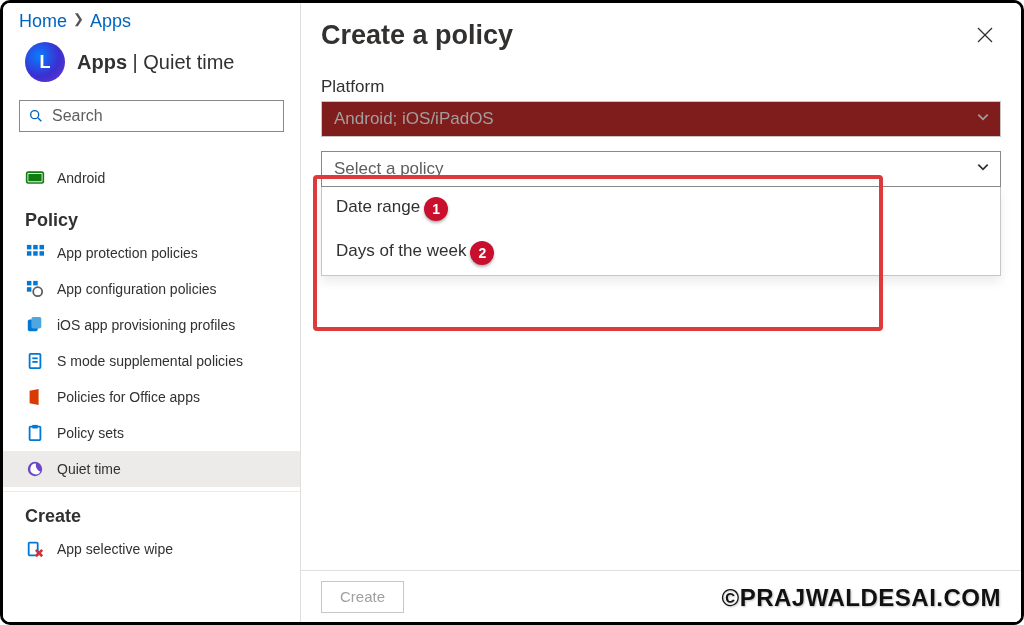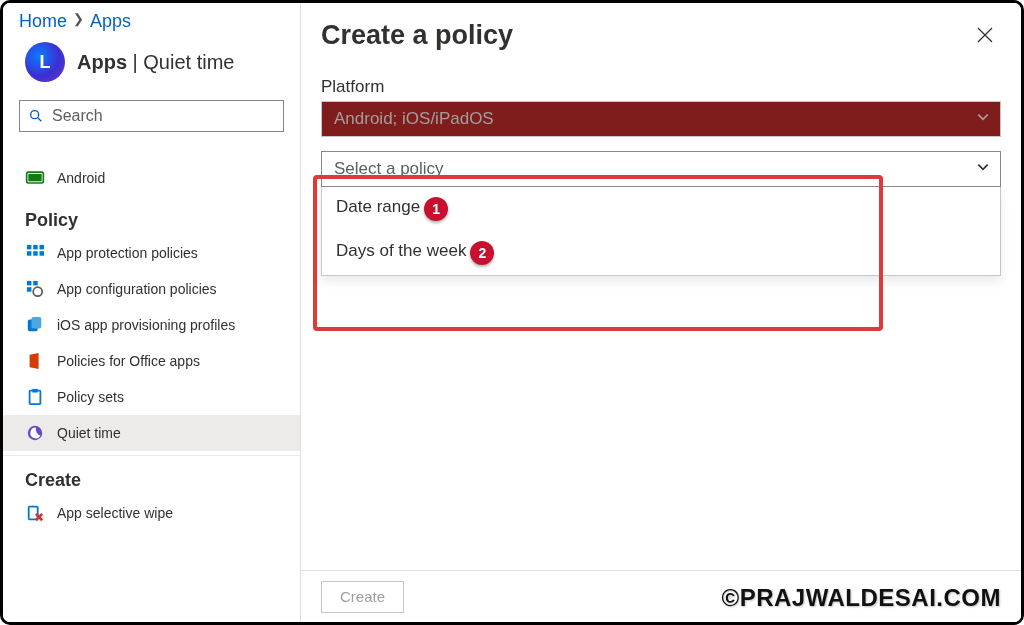--- a/index.html
+++ b/index.html
@@ -109,20 +109,30 @@
         <svg viewBox="0 0 20 20" width="18" height="18">
             <rect x="2" y="4" width="11" height="13" rx="2" fill="#0078d4"></rect>
             <rect x="6" y="1" width="11" height="13" rx="2" fill="#50a7e0"></rect>
           </svg>
       </span>
       <span>iOS app provisioning profiles</span>
     </div>
     <div class="nav-item">
       <span class="nav-icon">
         <svg viewBox="0 0 20 20" width="18" height="18">
+            <rect x="4" y="2" width="12" height="16" rx="1" fill="none" stroke="#0078d4" stroke-width="2"></rect>
+            <line x1="7" y1="7" x2="13" y2="7" stroke="#0078d4" stroke-width="2"></line>
+            <line x1="7" y1="11" x2="13" y2="11" stroke="#0078d4" stroke-width="2"></line>
+          </svg>
+      </span>
+      <span>S mode supplemental policies</span>
+    </div>
+    <div class="nav-item">
+      <span class="nav-icon">
+        <svg viewBox="0 0 20 20" width="18" height="18">
             <path d="M4 3 L14 1 L14 19 L4 17 Z" fill="#d83b01"></path>
           </svg>
       </span>
       <span>Policies for Office apps</span>
     </div>
     <div class="nav-item">
       <span class="nav-icon">
         <svg viewBox="0 0 20 20" width="18" height="18">
             <rect x="4" y="3" width="12" height="15" rx="1" fill="none" stroke="#0078d4" stroke-width="2"></rect>
             <rect x="7" y="1" width="6" height="4" fill="#0078d4"></rect>

